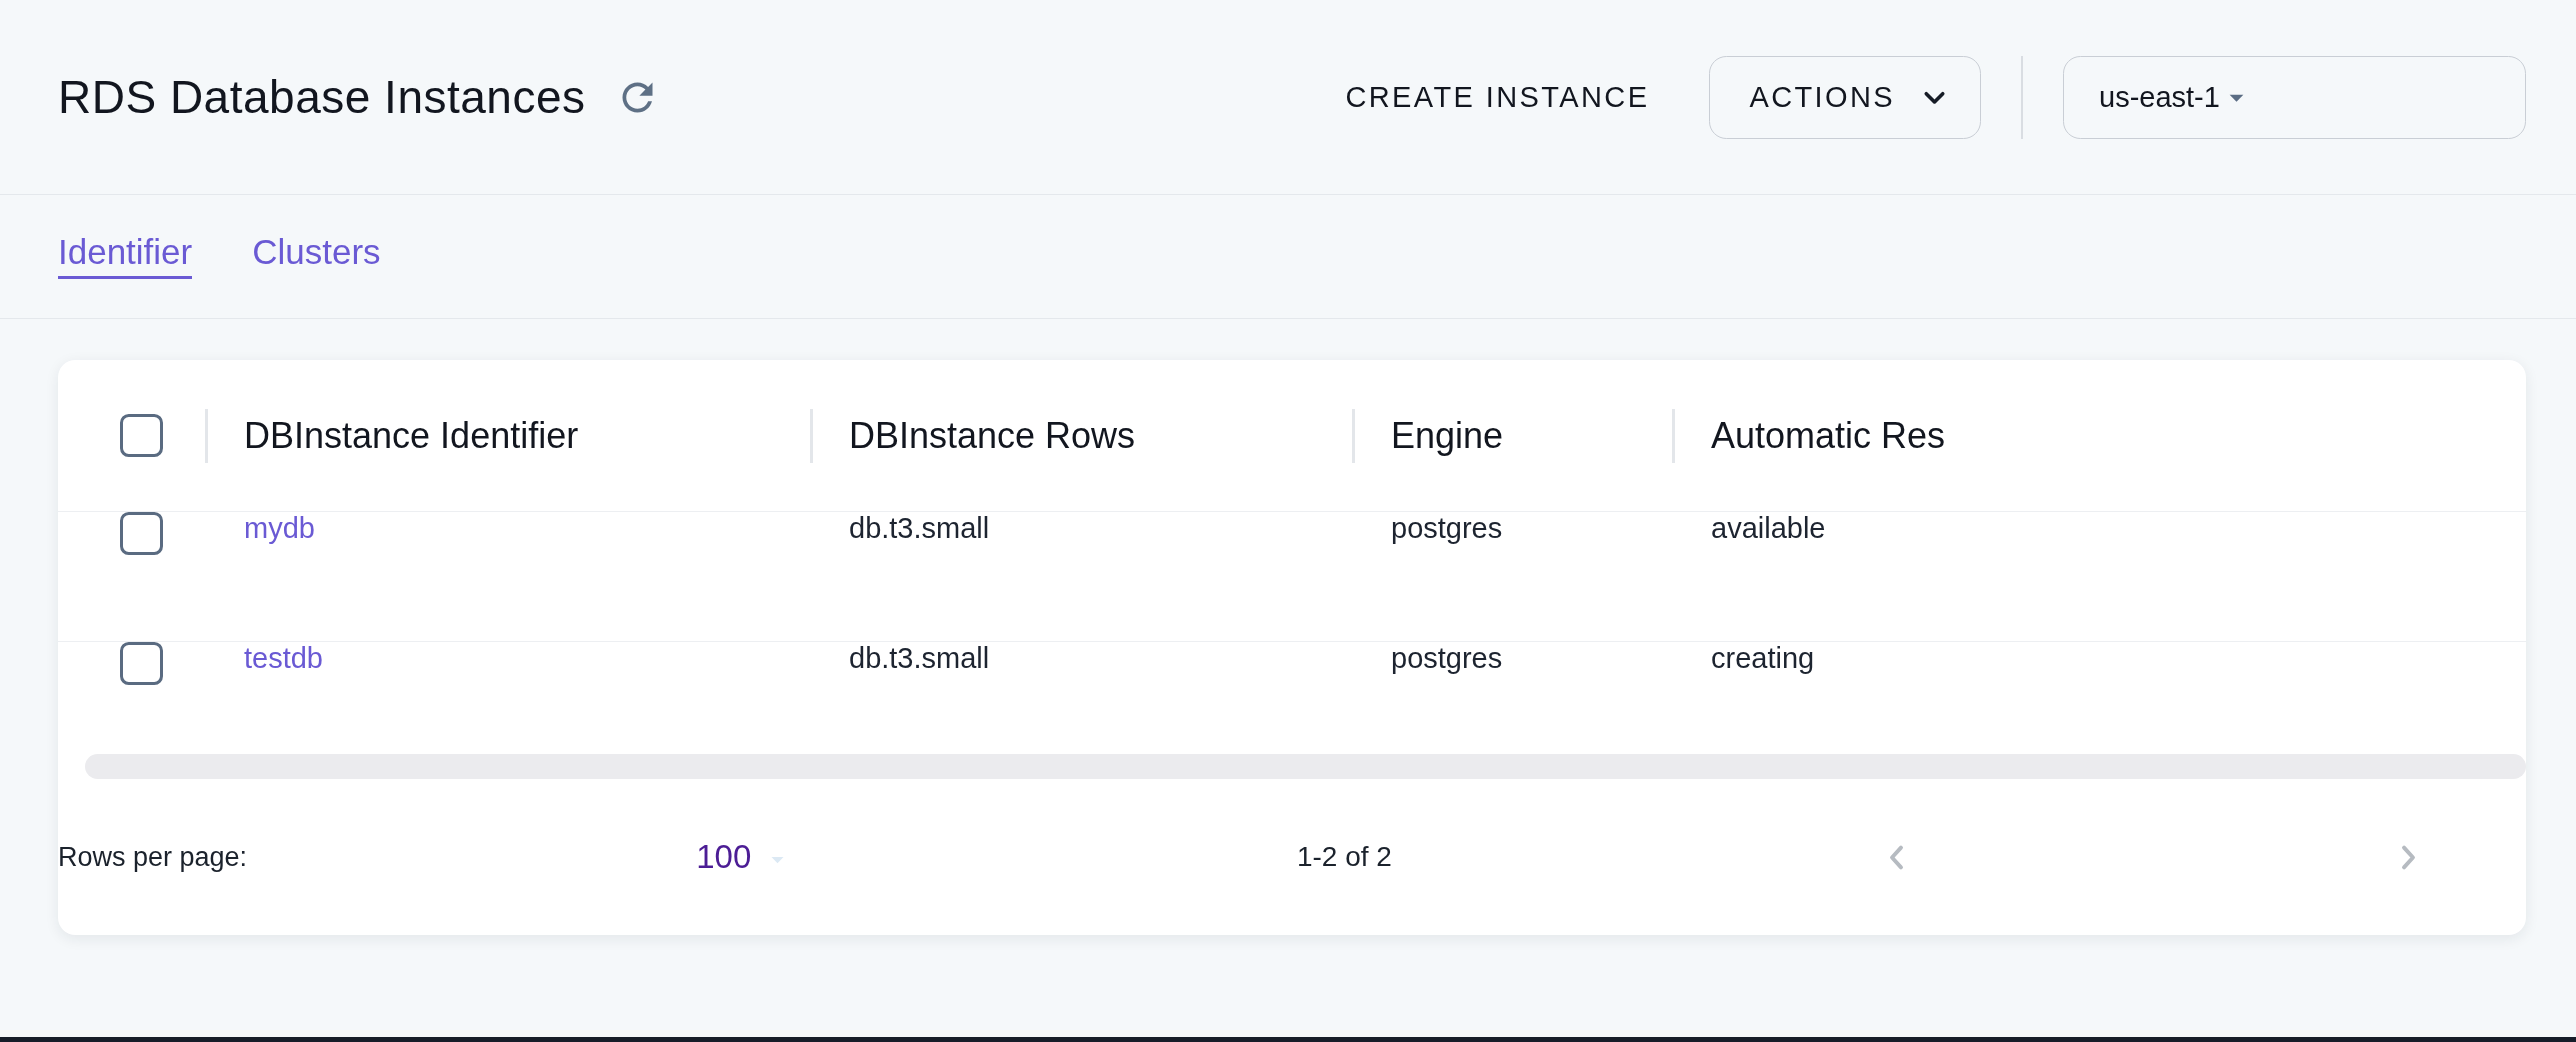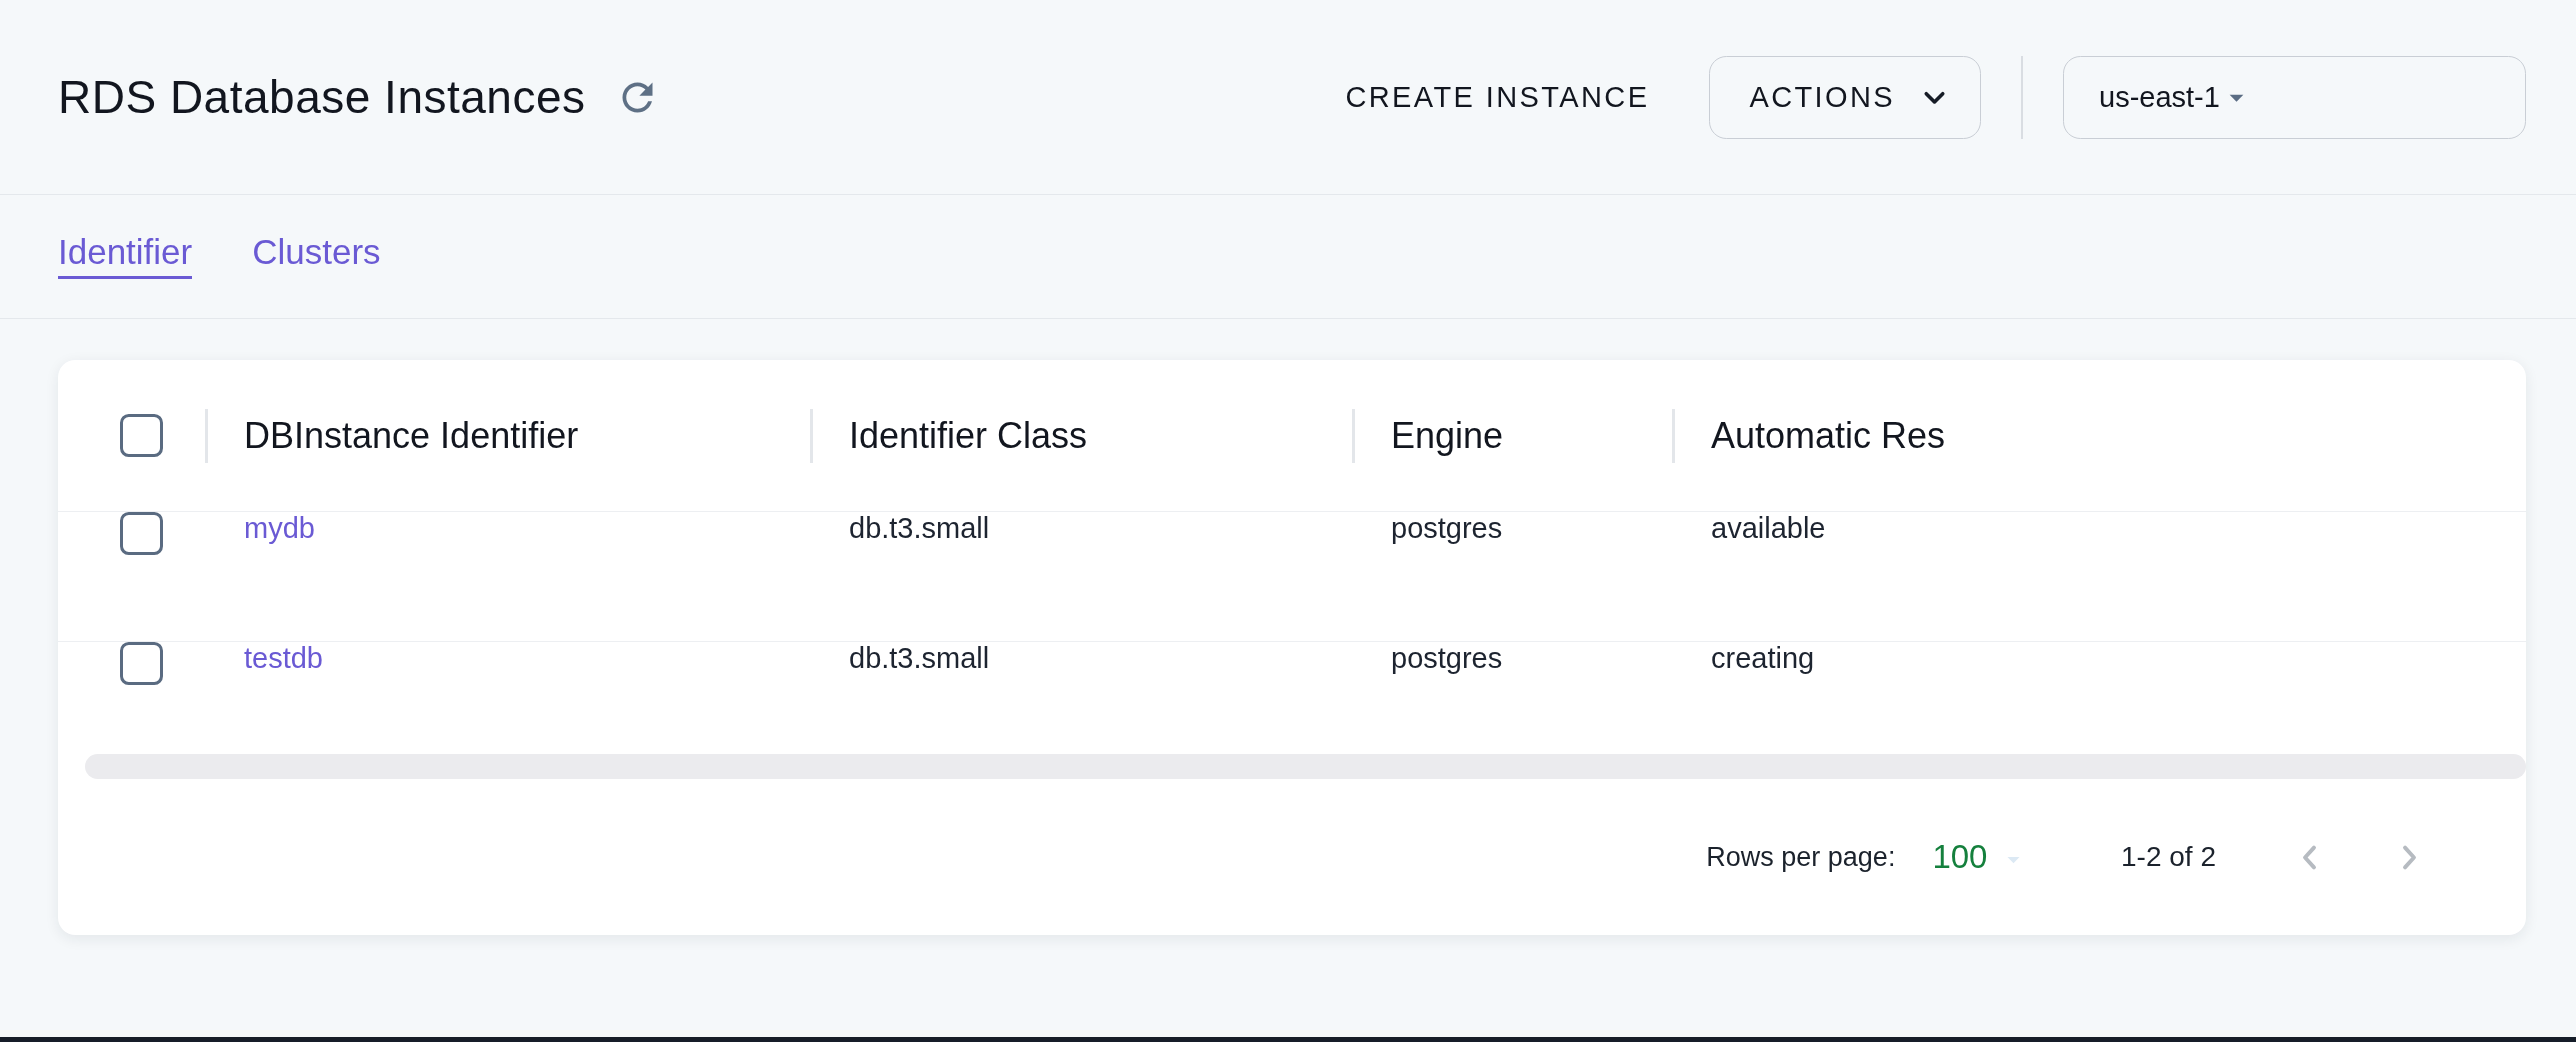--- a/index.html
+++ b/index.html
@@ -107,26 +107,26 @@
 
   .hscrollbar {
     flex:none;
     height:25px; width:2441px; margin-left:27px;
     border-radius:12.6px; background:#ebebee; cursor:pointer;
   }
 
   
   .pagination {
     flex:1;
-    display:flex; align-items:center; justify-content:flex-end;
+    display:flex; align-items:center; justify-content:space-between;
     padding-right:94px;
     font-size:27px; color:#1b222c;
   }
   .rpp-select { display:flex; align-items:center; cursor:pointer; background:none; border:none; font-family:"Liberation Sans", sans-serif; }
-  .rpp-value { font-size:33px; color:#15803d; margin-left:37px; }
+  .rpp-value { font-size:33px; color:#4c1d95; margin-left:37px; }
   .rpp-caret { margin-left:11.6px; margin-top:5.8px; }
   .range { margin-left:93px; font-size:28px; }
   .pg-btn { margin-left:70px; width:46px; height:46px; }
   .pg-btn.next { margin-left:54px; }
 
   .bottom-edge {
     position:absolute; left:0; bottom:0;
     width:100%; height:4.8px; background:#161d29;
   }
 </style>
@@ -175,21 +175,21 @@
 </nav>
 
 <main class="main">
   <section class="card">
 
     <div class="thead">
       <div class="c0">
         <span class="checkbox"></span>
       </div>
       <div class="c1 hcell">DBInstance Identifier</div>
-      <div class="c2 hcell">Identifier Class</div>
+      <div class="c2 hcell">DBInstance Rows</div>
       <div class="c3 hcell">Engine</div>
       <div class="c5 hcell">Automatic Res</div>
     </div>
 
     <div class="trow first">
       <div class="c0">
         <span class="checkbox"></span>
       </div>
       <div class="c1"><a class="link">mydb</a></div>
       <div class="c2">db.t3.small</div>

